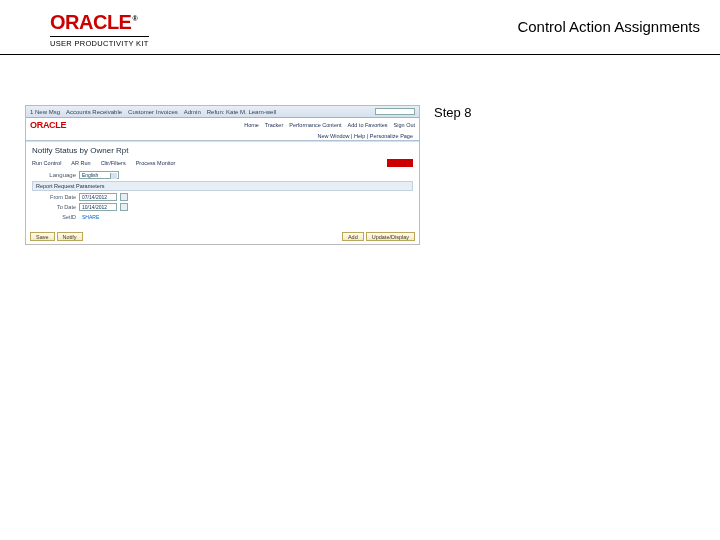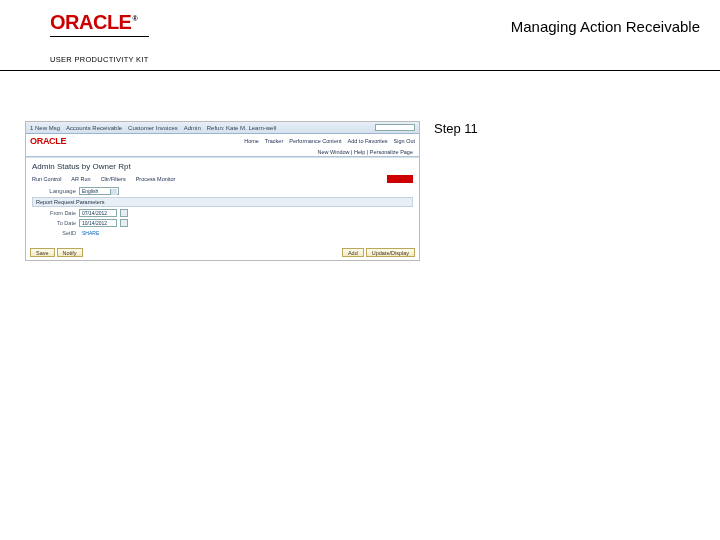--- a/index.html
+++ b/index.html
@@ -35,21 +35,21 @@
       position: relative;
       top: -8px;
       left: 1px;
     }
     .upk-label {
       font-size: 7.5px;
       letter-spacing: 0.3px;
       color: #000;
       border-top: 1px solid #000;
       margin-top: 4px;
-      padding-top: 18px;
+      padding-top: 2px;
       width: fit-content;
     }
     .header-title {
       font-size: 15px;
       color: #000;
       padding-top: 6px;
     }
     .main-row {
       display: flex;
       align-items: flex-start;
@@ -151,21 +151,21 @@
     .instructions .step { margin-bottom: 22px; }
   </style>
 </head>
 <body>
 
 <div class="header">
   <div class="logo-block">
     <div class="oracle-logo">ORACLE</div>
     <div class="upk-label">USER PRODUCTIVITY KIT</div>
   </div>
-  <div class="header-title">Managing Action Receivable</div>
+  <div class="header-title">Control Action Assignments</div>
 </div>
 
 <div class="main-row">
 
   <div class="shot">
     <div class="shot-top">
       <span>1 New Msg</span>
       <span>Accounts Receivable</span>
       <span>Customer Invoices</span>
       <span>Admin</span>
@@ -179,21 +179,21 @@
         <span>Home</span>
         <span>Tracker</span>
         <span>Performance Content</span>
         <span>Add to Favorites</span>
         <span>Sign Out</span>
       </span>
     </div>
     <div class="shot-breadcrumb">New Window | Help | Personalize Page</div>
     <div class="shot-sep"></div>
     <div class="shot-body">
-      <div class="shot-title">Admin Status by Owner Rpt</div>
+      <div class="shot-title">Notify Status by Owner Rpt</div>
       <div class="shot-subtabs">
         <span>Run Control</span>
         <span>AR Run</span>
         <span>Cltr/Filters</span>
         <span>Process Monitor</span>
         <span class="red"></span>
       </div>
       <div class="shot-row">
         <span class="shot-label">Language</span>
         <span class="shot-input dd" style="width:40px">English</span>
@@ -219,16 +219,16 @@
     <div class="shot-footer">
       <span class="shot-btn">Save</span>
       <span class="shot-btn">Notify</span>
       <span class="gap"></span>
       <span class="shot-btn">Add</span>
       <span class="shot-btn">Update/Display</span>
     </div>
   </div>
 
   <div class="instructions">
-    <div class="step">Step 11</div>
+    <div class="step">Step 8</div>
   </div>
 
 </div>
 
 </body></html>

